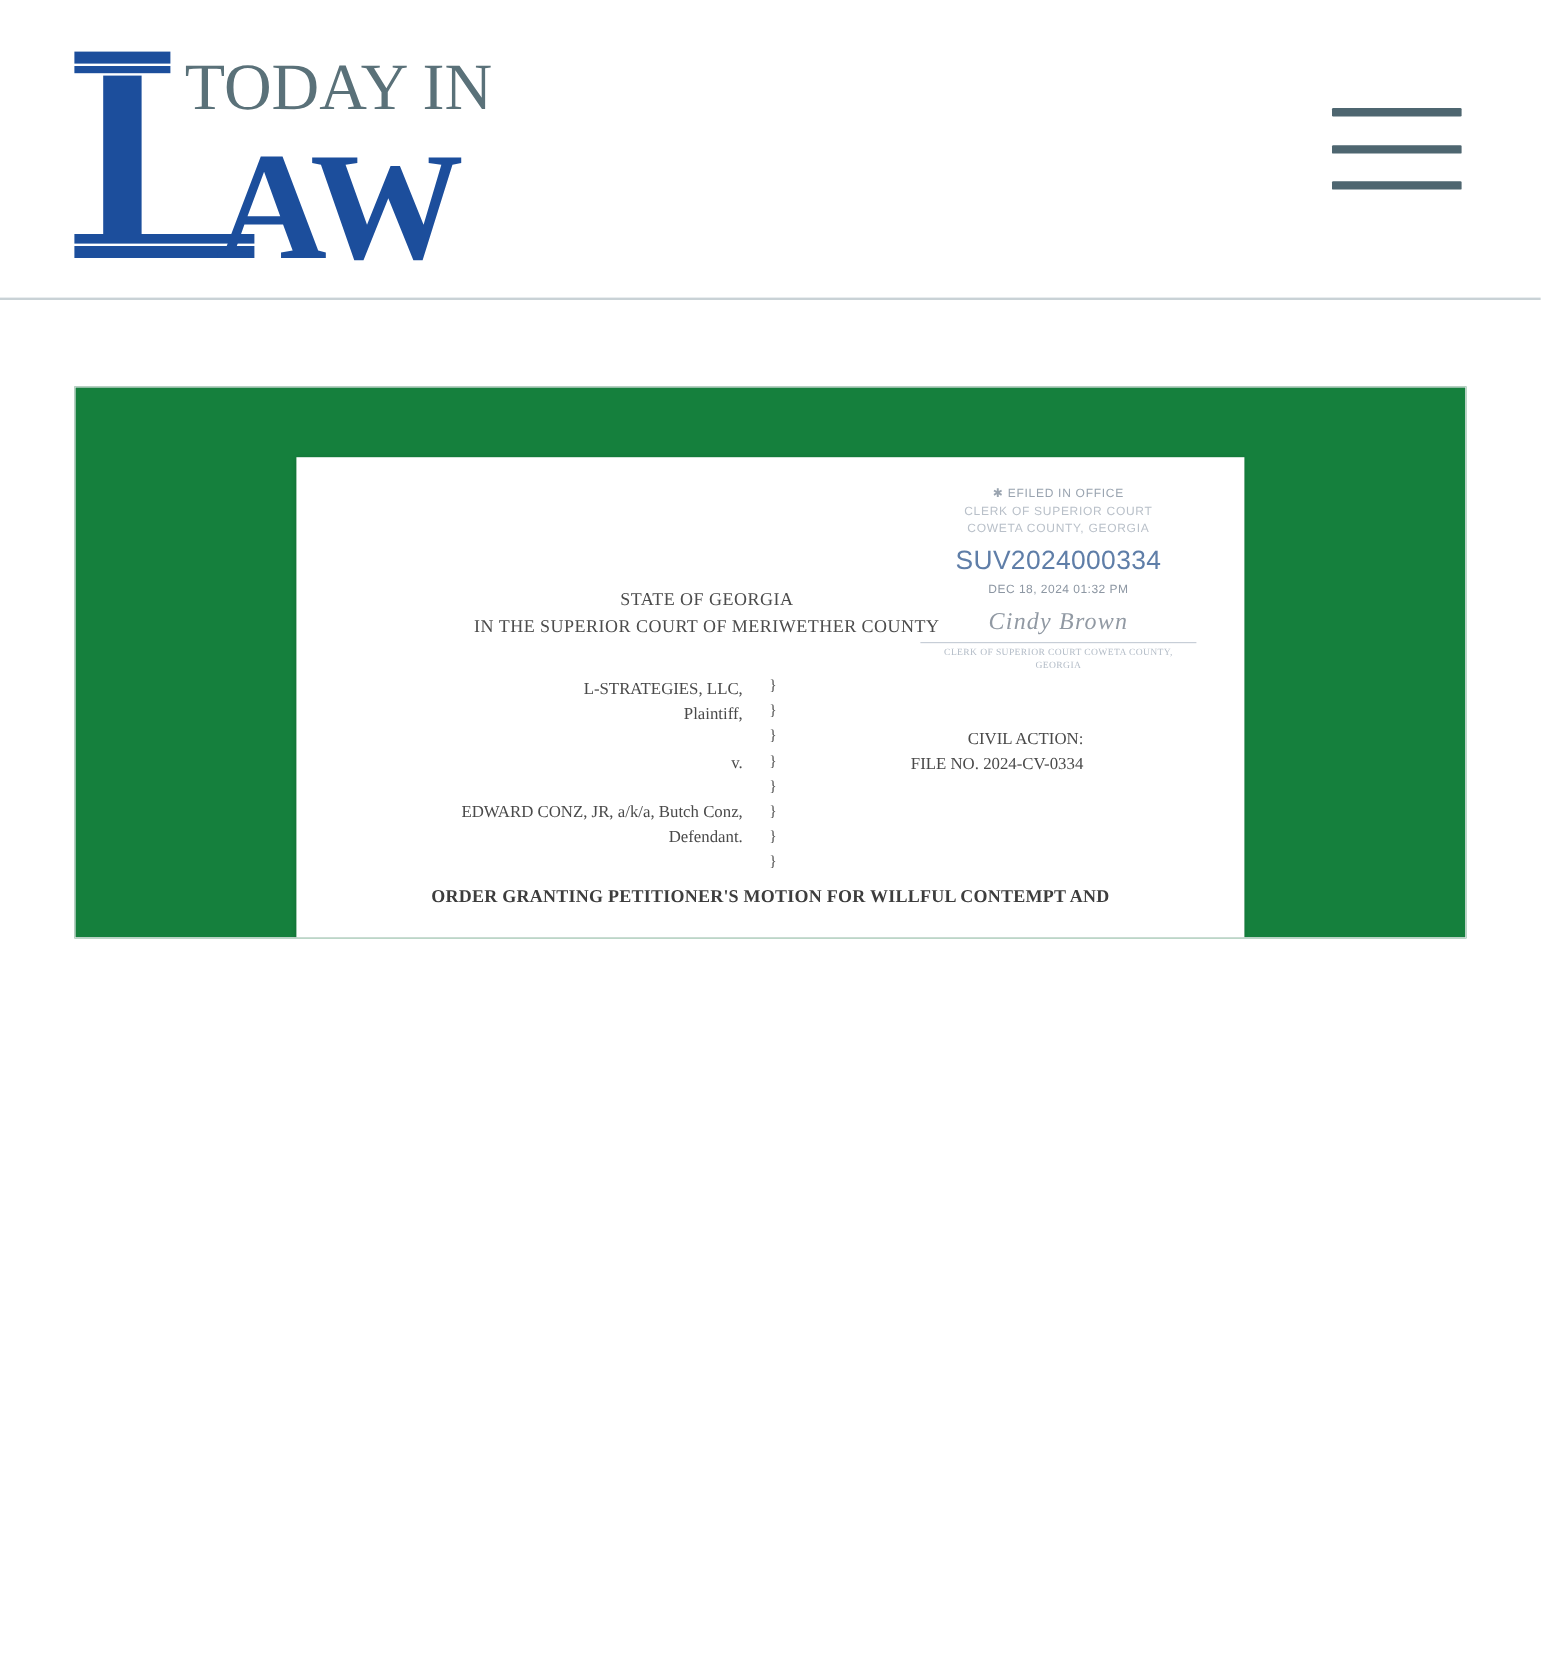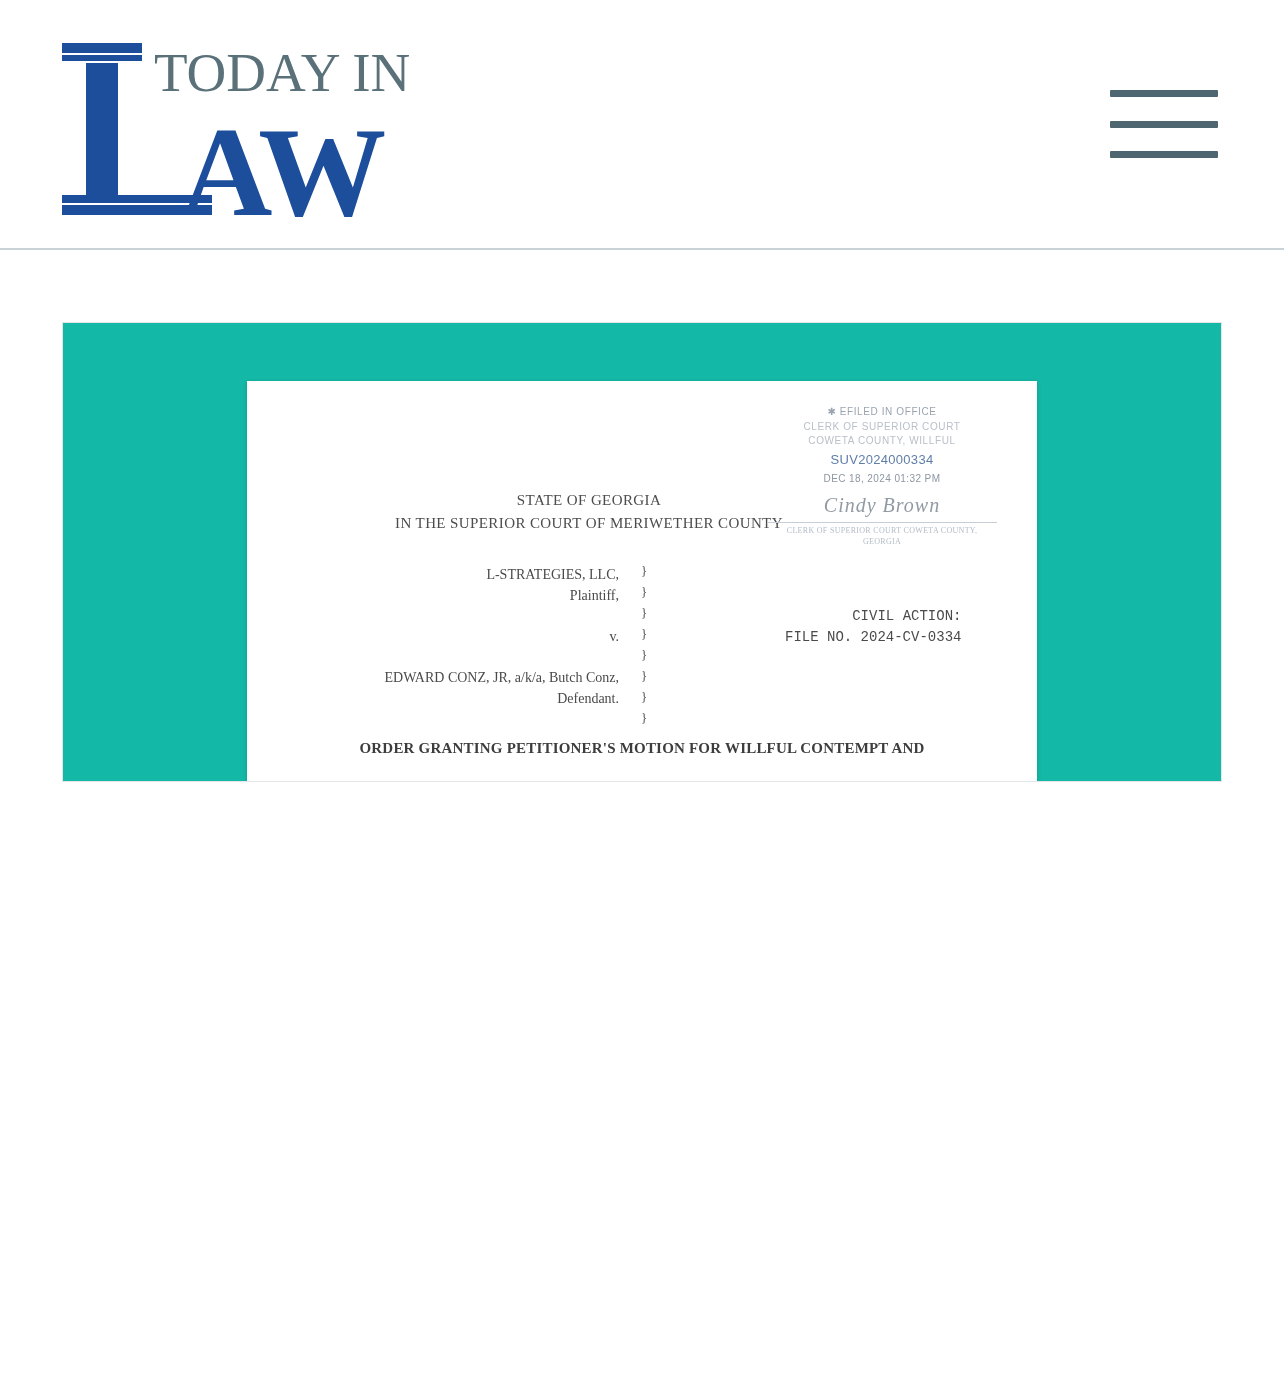--- a/index.html
+++ b/index.html
@@ -65,21 +65,21 @@
     line-height: 1.12;
     font-weight: 700;
     color: #2d2d2d;
     letter-spacing: -0.6px;
     max-width: 1110px;
   }
 
   
   .figure-wrap {
     margin: 72px 62px 0 62px;
-    background: #14b8a6;
+    background: #15803d;
     border: 1px solid #e3e5e8;
     height: 460px;
     overflow: hidden;
     position: relative;
   }
   .doc-page {
     position: absolute;
     top: 58px;
     left: 50%;
     transform: translateX(-50%);
@@ -102,21 +102,21 @@
   .stamp .s-small {
     font-family: "Liberation Sans", sans-serif;
     font-size: 10px;
     letter-spacing: 0.6px;
     color: #9aa4b0;
     display: block;
   }
   .stamp .s-small.dim { color: #b9c0c9; }
   .stamp .s-case {
     font-family: "Liberation Sans", sans-serif;
-    font-size: 13px;
+    font-size: 22px;
     color: #5f7ea8;
     letter-spacing: 0.3px;
     display: block;
     margin: 2px 0 3px;
   }
   .stamp .s-date {
     font-family: "Liberation Sans", sans-serif;
     font-size: 10px;
     color: #8d97a3;
     letter-spacing: 0.4px;
@@ -165,25 +165,24 @@
   .brace-col {
     position: absolute;
     left: 352px;
     top: -4px;
     font-size: 13px;
     line-height: 21px;
     color: #555;
   }
   .cap-right {
     position: absolute;
-    left: 496px;
+    left: 470px;
     top: 42px;
     font-size: 14px;
     line-height: 1.5;
-    font-family: Liberation Mono, monospace;
   }
   .order-title {
     margin-top: 28px;
     text-align: center;
     font-weight: 700;
     font-size: 15px;
     letter-spacing: .2px;
     line-height: 1.5;
     color: #3d3d3d;
   }
@@ -219,21 +218,21 @@
     </button>
   </header>
 
 
   <figure class="figure-wrap">
     <div class="doc-page">
 
       <div class="stamp">
         <span class="s-small">✱ EFILED IN OFFICE</span>
         <span class="s-small dim">CLERK OF SUPERIOR COURT</span>
-        <span class="s-small dim">COWETA COUNTY, WILLFUL</span>
+        <span class="s-small dim">COWETA COUNTY, GEORGIA</span>
         <span class="s-case">SUV2024000334</span>
         <span class="s-date">DEC 18, 2024 01:32 PM</span>
         <span class="sig">Cindy Brown</span>
         <span class="sig-line">CLERK OF SUPERIOR COURT
 COWETA COUNTY, GEORGIA</span>
       </div>
 
       <div class="court-head">
         <div>STATE OF GEORGIA</div>
         <div>IN THE SUPERIOR COURT OF MERIWETHER COUNTY</div>

